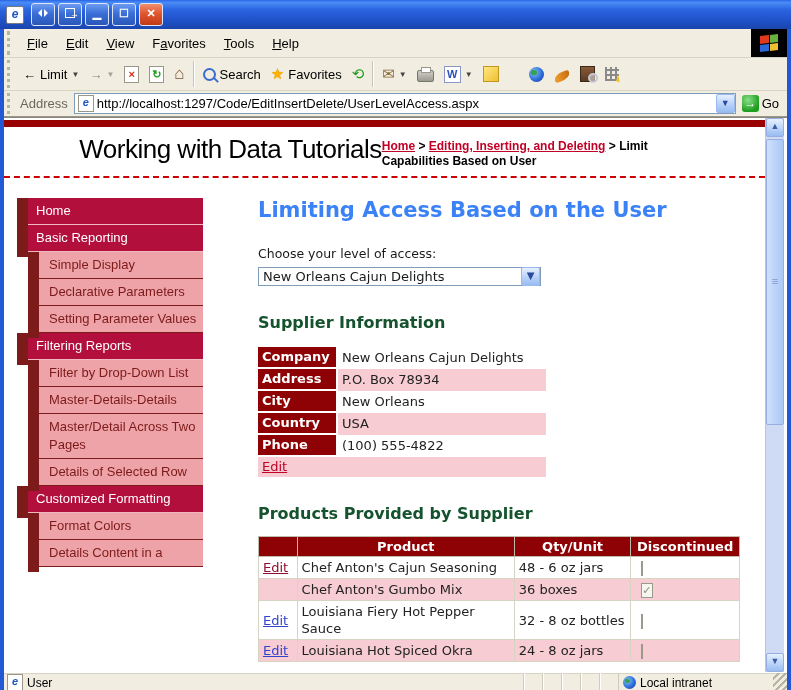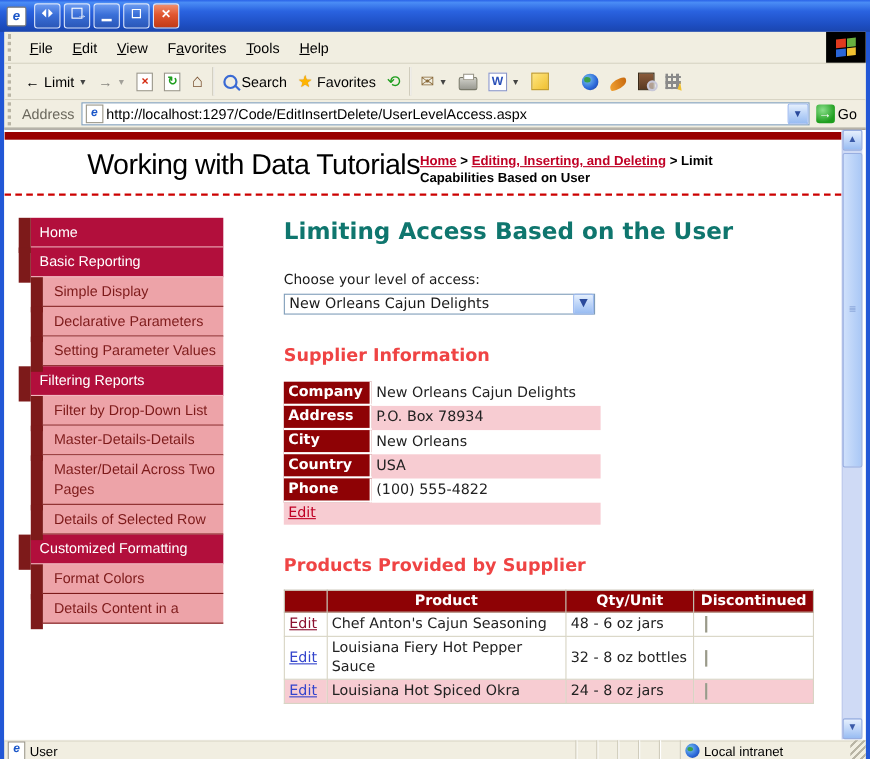--- a/index.html
+++ b/index.html
@@ -110,28 +110,28 @@
   .nav .tab{width:11px;background:#7d1a1a;position:relative;z-index:1;margin-bottom:-5px;}
   .nav .sp{width:11px;background:#fff;}
   .nav .lbl{flex:1;display:block;text-decoration:none;cursor:pointer;}
   .nav.l1 .lbl{background:#b20f3c;color:#fff;padding:4px 4px 4px 8px;line-height:18px;
     border-bottom:1px solid #f2b8c0;}
   .nav.l2 .lbl{background:#eda3a8;color:#7d1a1a;padding:4px 4px 4px 10px;line-height:18px;
     border-bottom:1px solid #7d1a1a;}
 
   
   .main{margin-left:55px;width:482px;font-size:13px;color:#1a1a1a;font-family:"DejaVu Sans",sans-serif;}
-  .main h1{font-size:21px;margin:0;color:#0f766e;font-family:"DejaVu Sans",sans-serif;}
+  .main h1{font-size:21px;margin:0;color:#3b82f6;font-family:"DejaVu Sans",sans-serif;}
   .access-label{margin-top:24px;font-size:12.5px;}
   .select{width:283px;height:19px;border:1px solid #7f9db9;display:flex;align-items:center;
     margin-top:6px;background:#fff;padding-left:4px;font-size:13px;box-sizing:border-box;}
   .select .sbtn{margin-left:auto;width:17px;height:17px;border:1px solid #9ab8f0;border-radius:2px;
     background:linear-gradient(180deg,#e6f0fd,#bcd4f8 50%,#98bcf2);color:#2a4a9c;
     font-size:10px;line-height:16px;text-align:center;}
-  .main h2{font-size:16px;margin:27px 0 0 0;color:#ef4444;}
+  .main h2{font-size:16px;margin:27px 0 0 0;color:#14532d;}
 
   table{border-spacing:0;font-size:13px;font-family:"DejaVu Sans",sans-serif;}
   .sup-table{margin-top:15px;}
   .sup-table td{padding:2px 4px;line-height:16px;}
   .sup-table td.hd{background:#8e0205;color:#fff;font-weight:bold;width:70px;
     border-right:2px solid #fff;border-bottom:2px solid #fff;}
   .sup-table tr.alt td.val{background:#f7ccd2;}
   .sup-table td.val{width:200px;color:#222;}
   .sup-table td.editrow{background:#f7ccd2;}
   a.sitelink{color:#c00125;text-decoration:underline;cursor:pointer;}
@@ -407,20 +407,26 @@
               <th class="col-prod">Product</th>
               <th class="col-qty">Qty/Unit</th>
               <th class="col-disc">Discontinued</th>
             </tr>
             <tr>
               <td><a class="editlink dark-red">Edit</a></td>
               <td>Chef Anton's Cajun Seasoning</td>
               <td>48 - 6 oz jars</td>
               <td><span class="chk"></span></td>
             </tr>
+            <tr class="alt">
+              <td><a class="editlink"></a></td>
+              <td>Chef Anton's Gumbo Mix</td>
+              <td>36 boxes</td>
+              <td><span class="chk">✓</span></td>
+            </tr>
             <tr>
               <td><a class="editlink blue">Edit</a></td>
               <td>Louisiana Fiery Hot Pepper Sauce</td>
               <td>32 - 8 oz bottles</td>
               <td><span class="chk"></span></td>
             </tr>
             <tr class="alt">
               <td><a class="editlink blue">Edit</a></td>
               <td>Louisiana Hot Spiced Okra</td>
               <td>24 - 8 oz jars</td>

